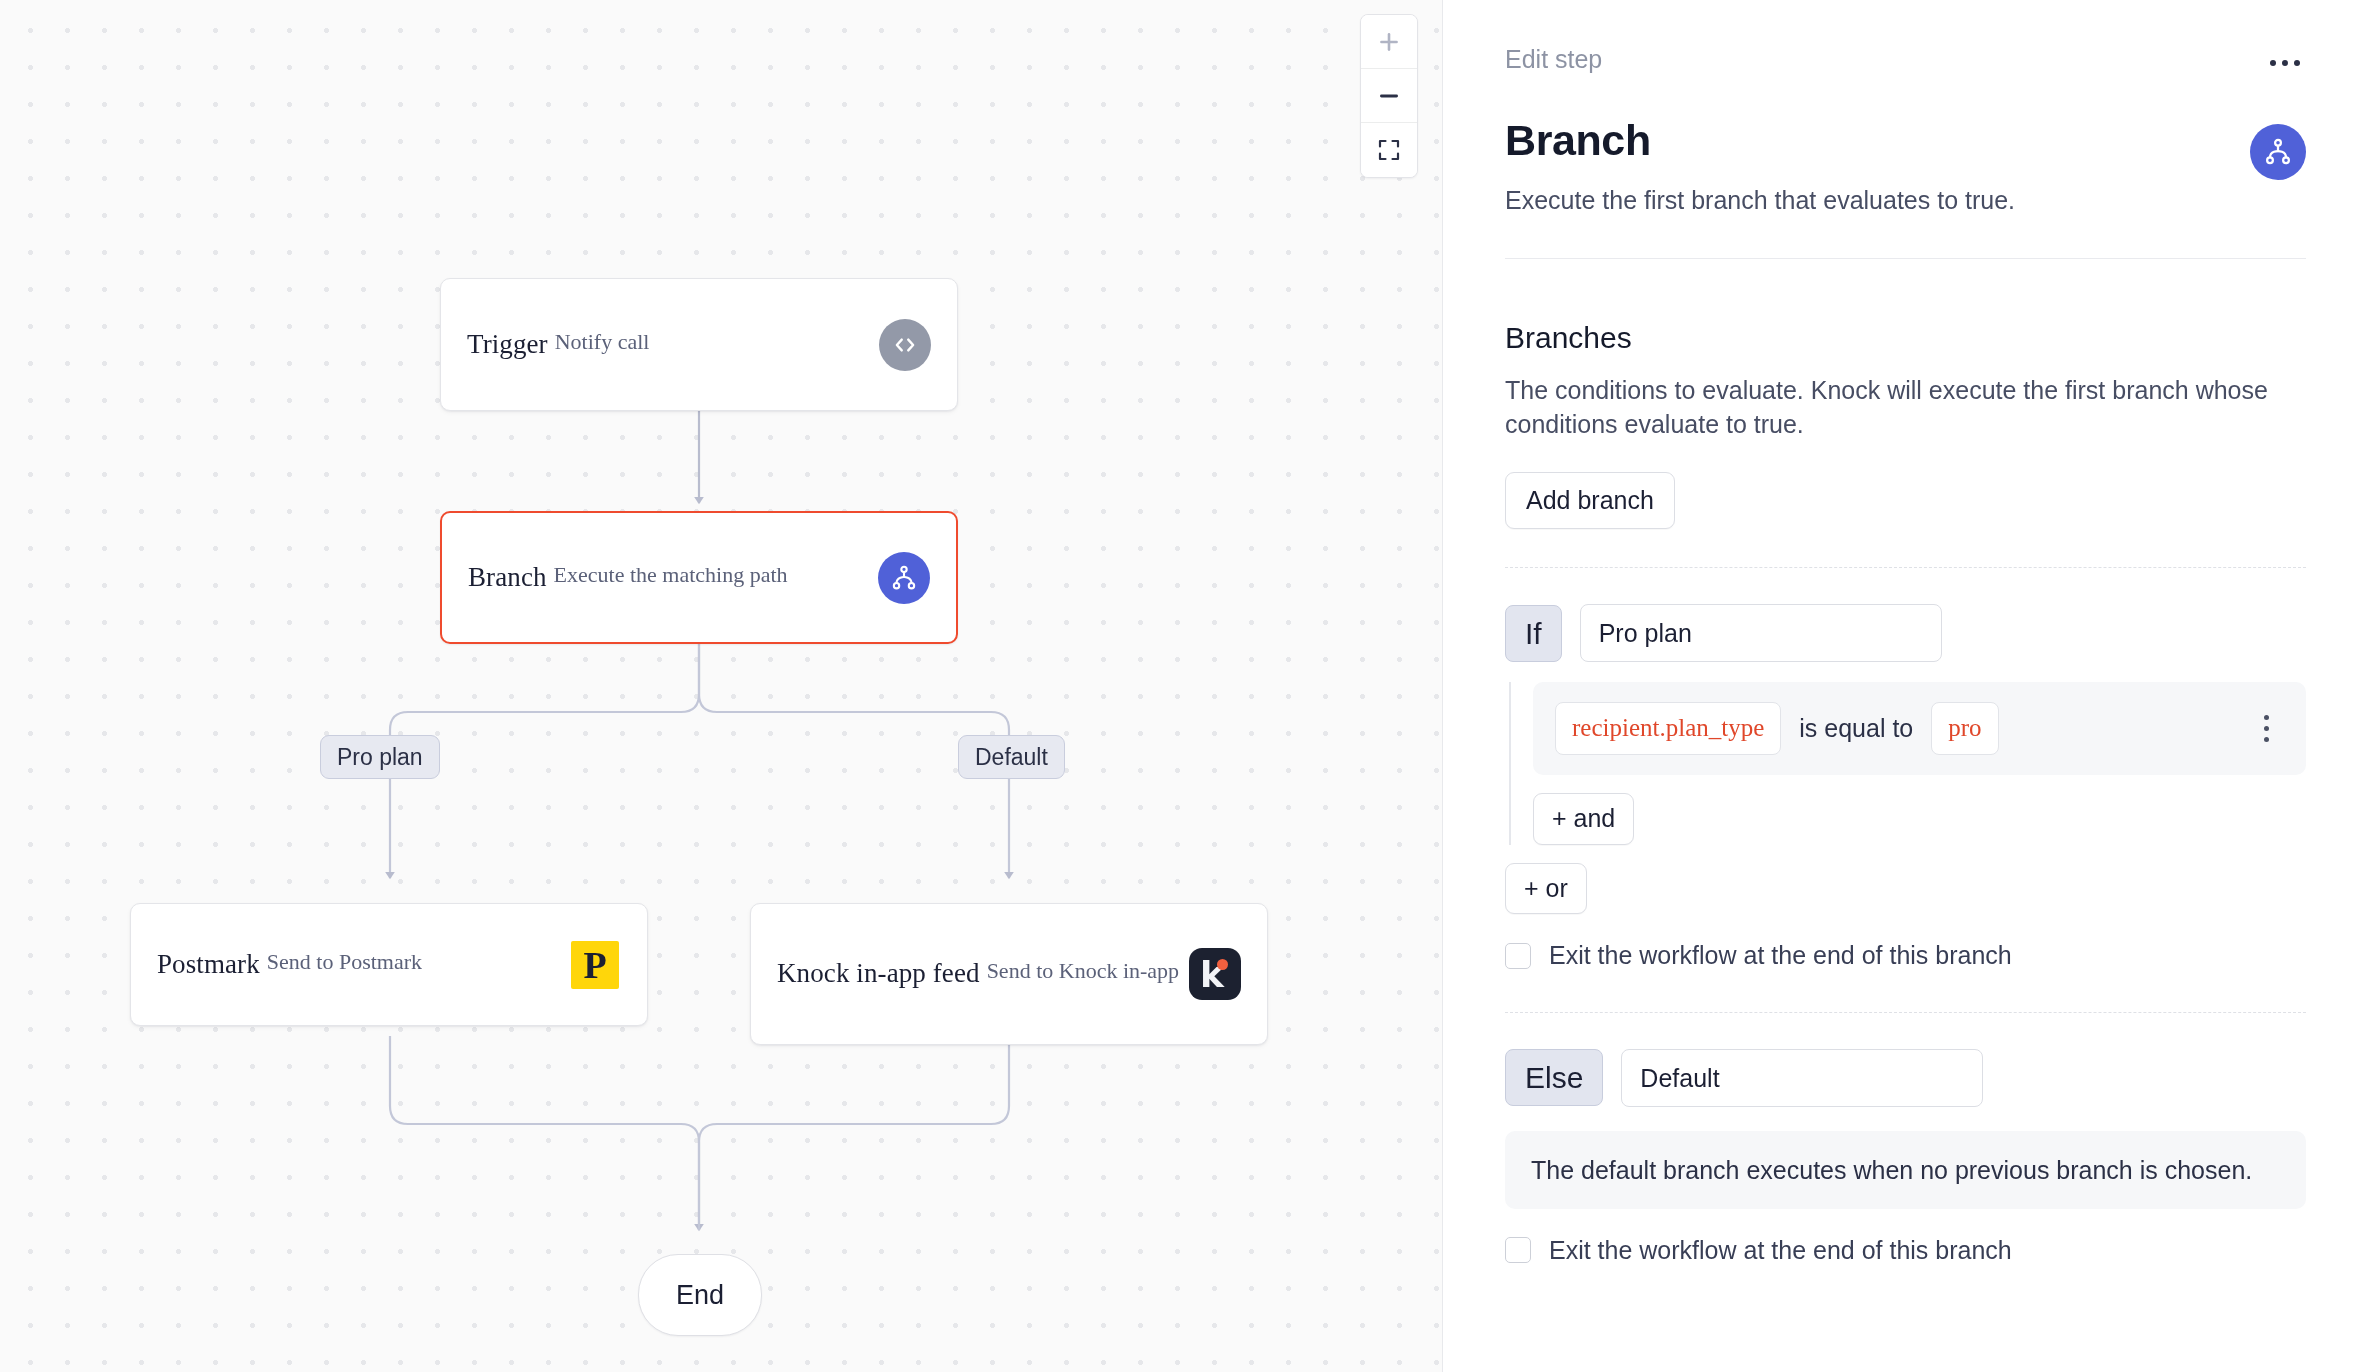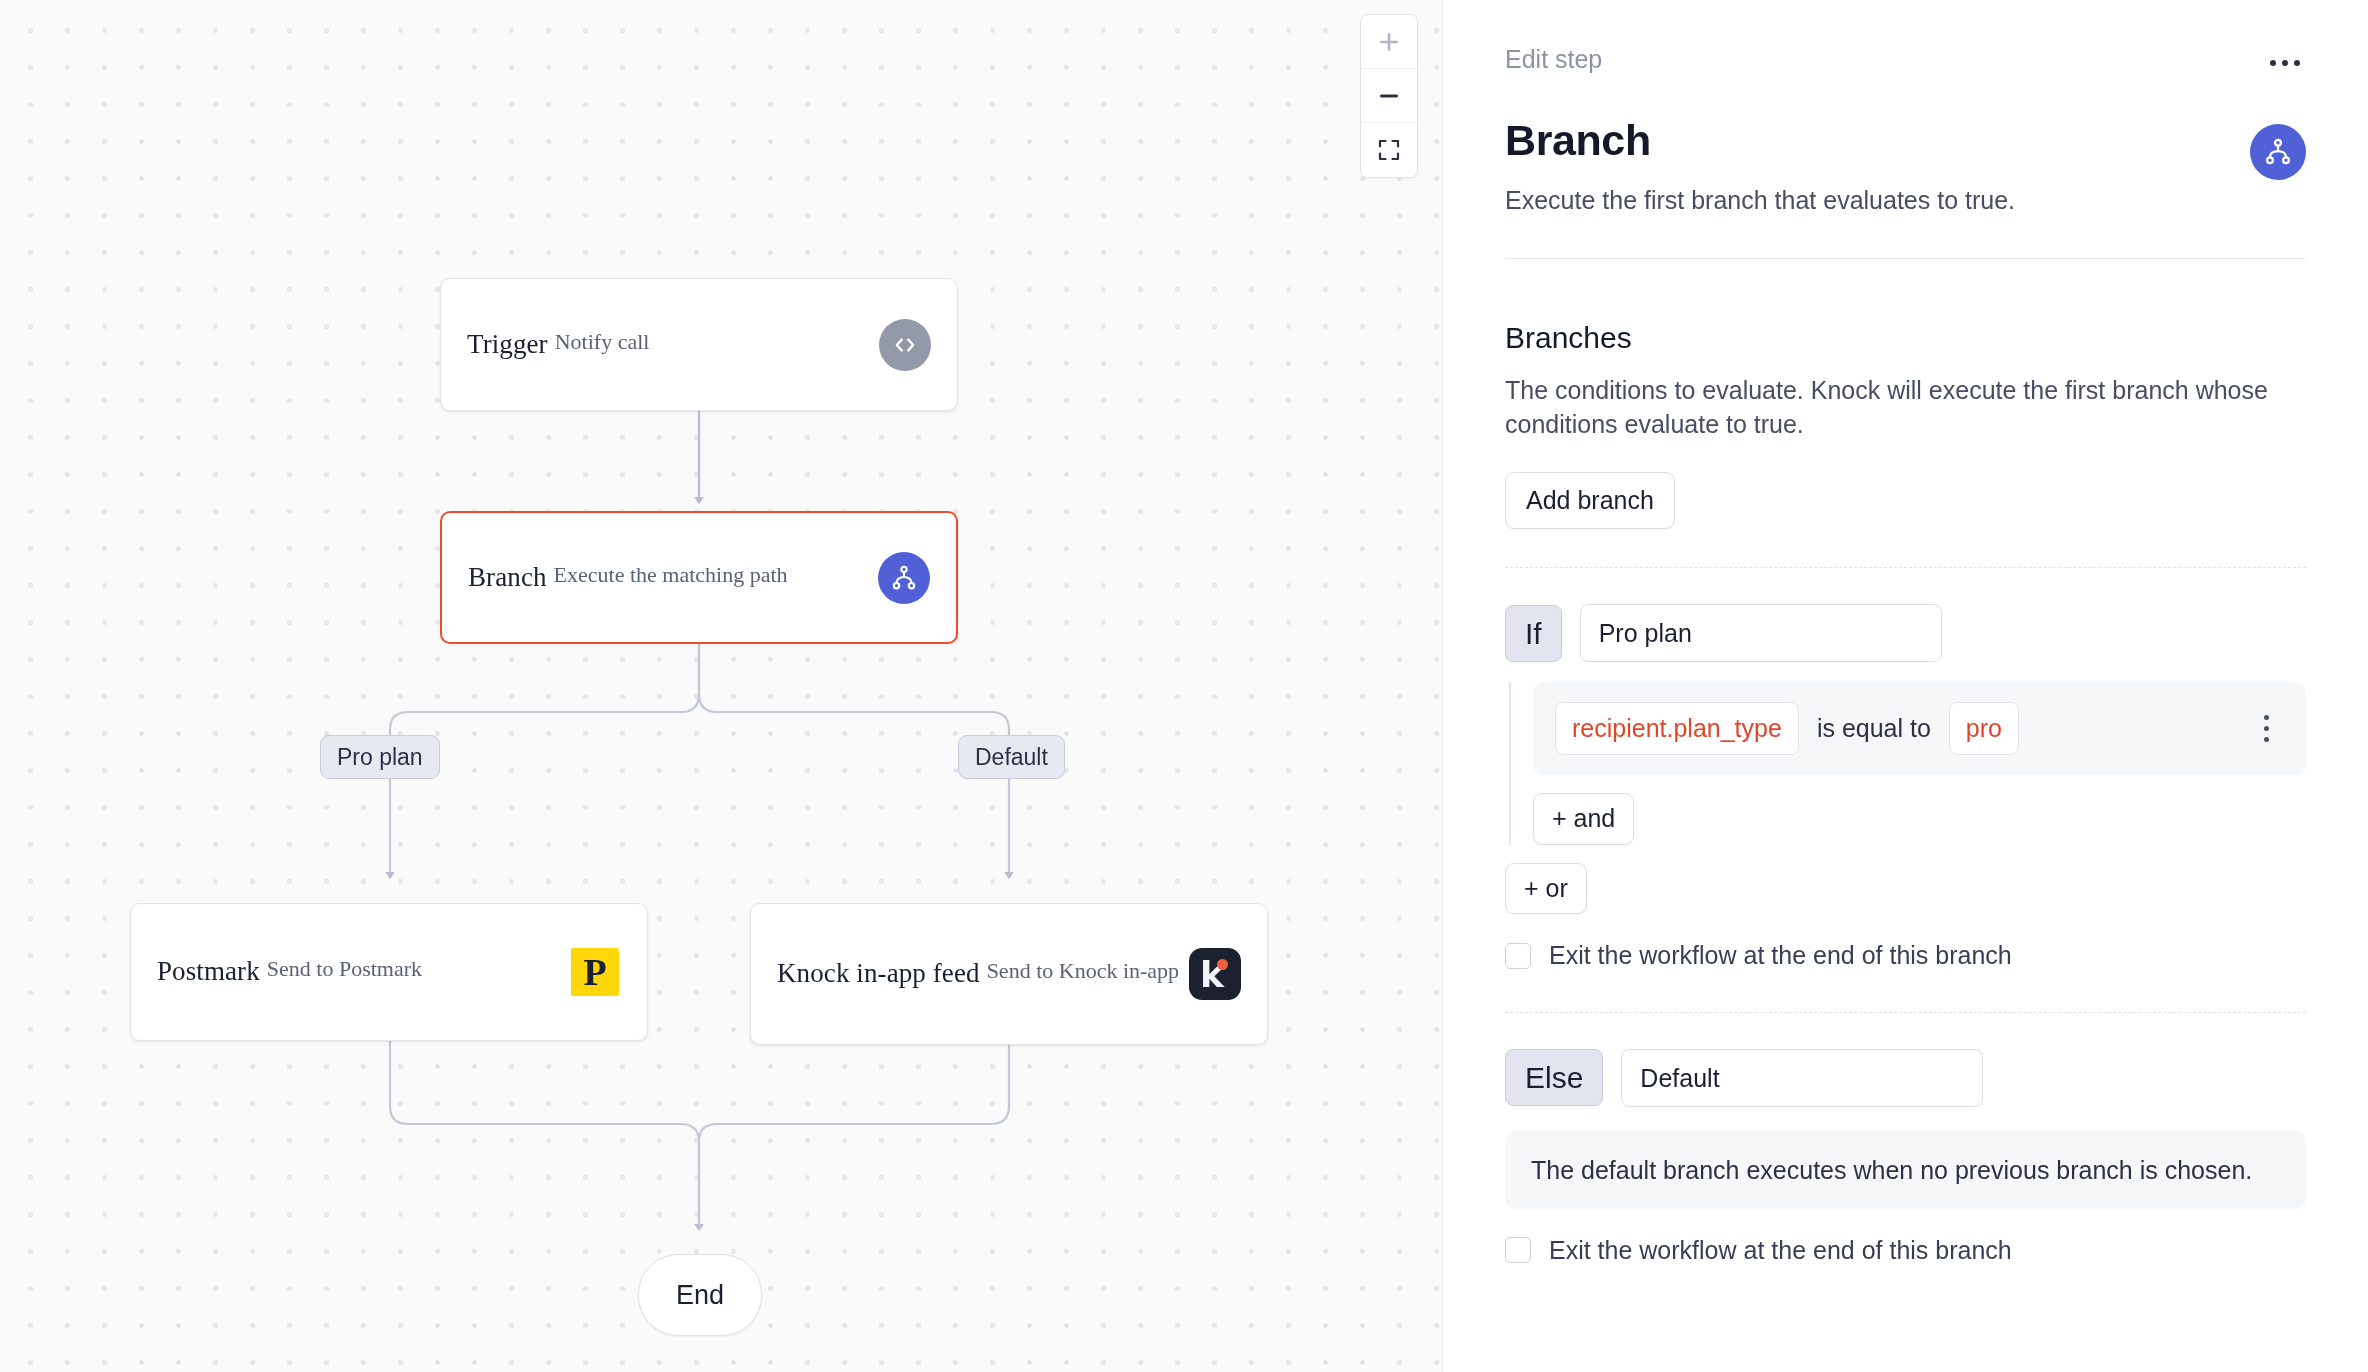--- a/index.html
+++ b/index.html
@@ -65,21 +65,21 @@
   }
   .node-sub {
     font-size: 22px;
     color: #5b6179;
     line-height: 1.1;
   }
 
   
   #node-trigger  { left: 440px;  top: 278px;  width: 518px;  height: 133px; }
   #node-branch   { left: 440px;  top: 511px;  width: 518px;  height: 133px; }
-  #node-postmark { left: 130px;  top: 903px;  width: 518px;  height: 138px; }
+  #node-postmark { left: 130px;  top: 903px;  width: 518px;  height: 123px; }
   #node-knock    { left: 750px;  top: 903px;  width: 518px;  height: 142px; }
 
   #node-end {
     position: absolute;
     left: 638px; top: 1254px;
     width: 124px; height: 82px;
     background: #fff;
     border: 1px solid #dfe0e5;
     border-radius: 40px;
     display: flex; align-items: center; justify-content: center;
@@ -313,21 +313,21 @@
     padding: 20px 22px;
     display: flex;
     align-items: center;
     gap: 18px;
   }
   .code-pill {
     background: #fff;
     border: 1px solid #e2e4e9;
     border-radius: 8px;
     padding: 11px 16px;
-    font-family: Liberation Sans, sans-serif;
+    font-family: Liberation Serif, serif;
     font-size: 25px;
     color: #e0472a;
     line-height: 1.15;
     white-space: nowrap;
   }
   .op-text {
     font-size: 25px;
     color: #2b3046;
     line-height: 1.1;
     white-space: nowrap;

